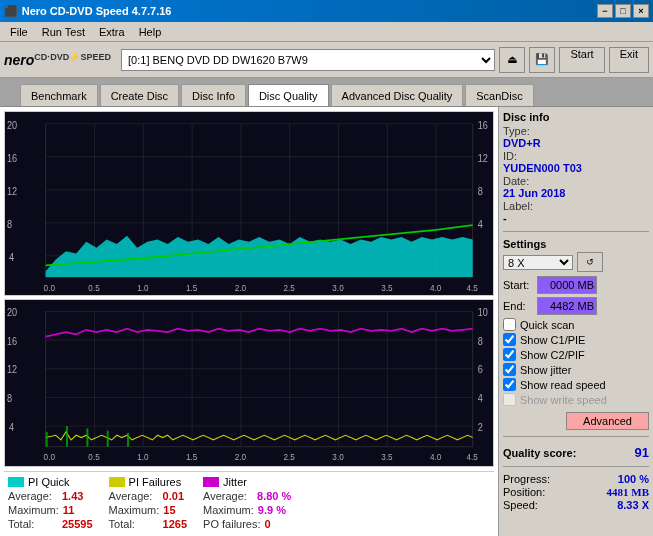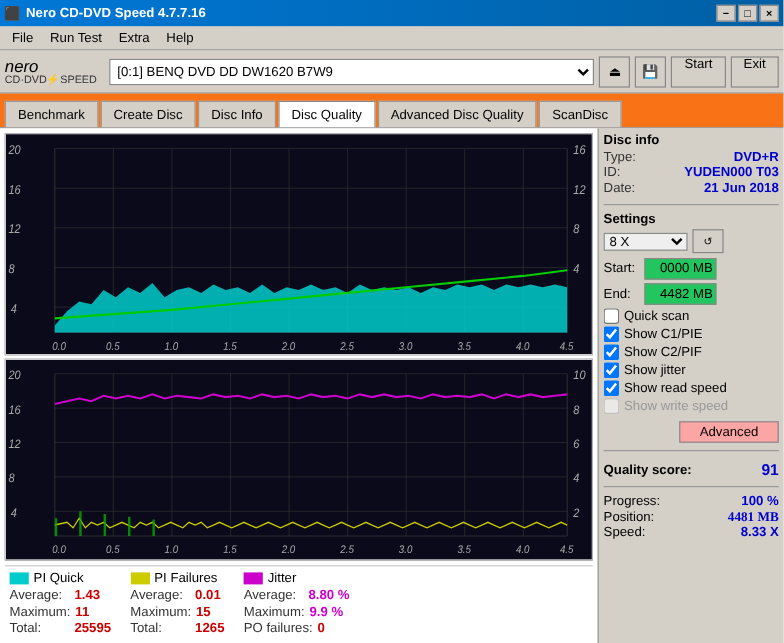--- a/index.html
+++ b/index.html
@@ -30,38 +30,38 @@
       padding: 0 4px; gap: 2px; border-bottom: 1px solid #999;
     }
     .menu-item { padding: 2px 6px; font-size: 11px; cursor: pointer; }
     
     
     .toolbar {
       background: #d4d0c8; height: 36px; display: flex; align-items: center;
       padding: 2px 4px; gap: 4px; border-bottom: 1px solid #999;
     }
     .nero-logo {
-      display: flex; flex-direction: column; font-weight: normal; font-size: 12px;
+      display: flex; font-weight: bold; font-size: 12px;
       color: black; margin-right: 6px; line-height: 1;
     }
     .nero-logo .nero-text { font-size: 14px; font-style: italic; }
     .nero-logo .cdspeed-text { font-size: 9px; color: #333; }
     .drive-select {
       flex: 1; height: 22px; font-size: 11px; border: 1px solid #888; background: white; padding: 0 2px;
     }
     .toolbar-btn {
       height: 26px; min-width: 26px; background: #d4d0c8; border: 1px solid #888;
       display: flex; align-items: center; justify-content: center; cursor: pointer; font-size: 11px;
     }
     .toolbar-btn-text { height: 26px; padding: 0 10px; background: #d4d0c8; border: 1px solid #888; cursor: pointer; font-size: 11px; }
     
     
     .tabs {
-      background: #f97316; display: flex; align-items: flex-end;
-      padding: 4px 4px 0; gap: 2px; height: 28px;
+      background: #a3a3a3; display: flex; align-items: flex-end;
+      padding: 4px 20px 0; gap: 2px; height: 28px;
     }
     .tab {
       padding: 2px 10px; background: #d4d0c8; border: 1px solid #999;
       border-bottom: none; cursor: pointer; font-size: 11px; height: 22px;
       display: flex; align-items: center;
     }
     .tab.active { background: white; border-color: #888; font-weight: normal; }
     
     
     .main-content {
@@ -70,40 +70,40 @@
     }
     
     
     .chart-area {
       flex: 1; background: white; padding: 4px; display: flex; flex-direction: column;
     }
     
     
     .chart-container {
       border: 1px solid #ccc; background: #1a1a2e; position: relative;
-      flex: 1; margin-bottom: 4px; font-style: italic;
+      flex: 1; margin-bottom: 4px;
     }
     
     
     .right-panel {
       width: 155px; background: #d4d0c8; border-left: 1px solid #999;
       padding: 4px; display: flex; flex-direction: column; gap: 4px;
       font-size: 11px;
     }
     .panel-section-title {
       font-weight: bold; font-size: 11px; margin-bottom: 2px;
     }
-    .info-row { display: flex; justify-content: space-between; margin-bottom: 1px; }
+    .info-row { display: flex; justify-content: space-between; margin-bottom: 1px; flex-direction: column; }
     .info-label { color: #333; }
     .info-value { color: #0000cc; font-weight: bold; }
     .info-value.black { color: black; }
     
     .settings-row { display: flex; align-items: center; gap: 4px; margin-bottom: 4px; }
     .settings-select { height: 15px; width: 70px; font-size: 11px; border: 1px solid #888; }
-    .settings-input { height: 18px; width: 60px; font-size: 11px; border: 1px solid #888; background: #22c55e; text-align: right; padding-right: 2px; }
+    .settings-input { height: 18px; width: 60px; font-size: 11px; border: 1px solid #888; background: #8b5cf6; text-align: right; padding-right: 2px; }
     .settings-label { font-size: 11px; min-width: 30px; }
     .input-row { display: flex; align-items: center; gap: 4px; margin-bottom: 3px; }
     
     .checkbox-row { display: flex; align-items: center; gap: 4px; margin-bottom: 2px; }
     .checkbox-row input { width: 13px; height: 13px; }
     
     .advanced-btn {
       background: #fca5a5; border: 1px solid #888; padding: 2px 16px;
       font-size: 11px; cursor: pointer; align-self: flex-end; margin-top: 2px;
     }
@@ -361,20 +361,24 @@
         <span class="info-value">DVD+R</span>
       </div>
       <div class="info-row">
         <span class="info-label">ID:</span>
         <span class="info-value">YUDEN000 T03</span>
       </div>
       <div class="info-row">
         <span class="info-label">Date:</span>
         <span class="info-value">21 Jun 2018</span>
       </div>
+      <div class="info-row">
+        <span class="info-label">Label:</span>
+        <span class="info-value black">-</span>
+      </div>
     </div>
 
     <div class="divider"></div>
 
     <div>
       <div class="panel-section-title">Settings</div>
       <div class="settings-row">
         <select class="settings-select">
           <option>8 X</option>
         </select>

